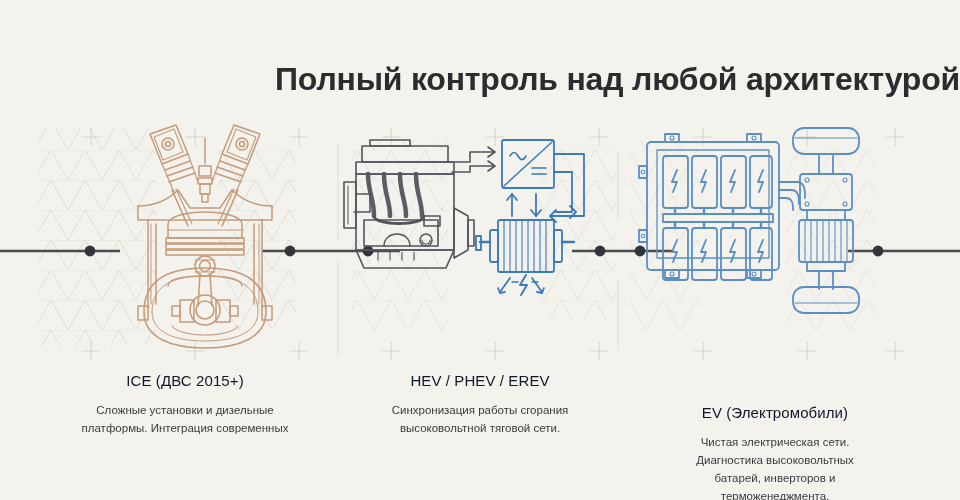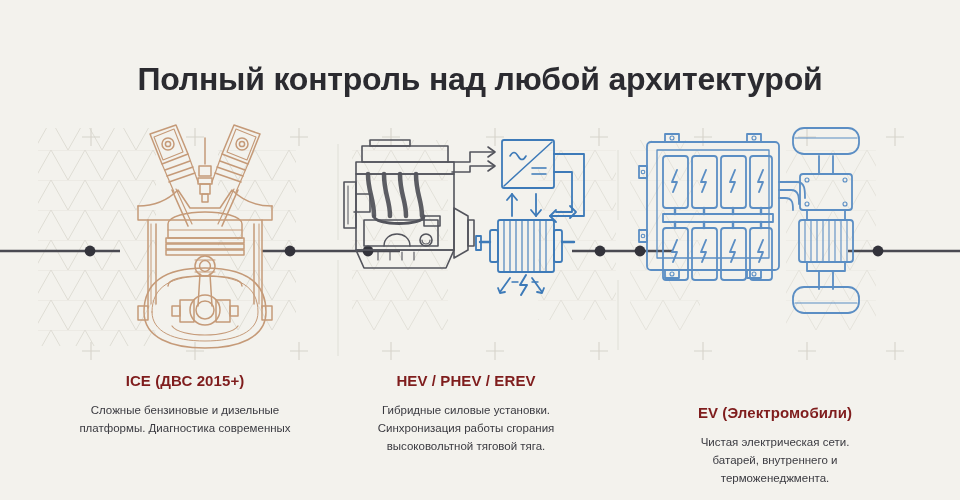--- a/index.html
+++ b/index.html
@@ -14,21 +14,21 @@
 
   
   #bg-texture{
     position:absolute;inset:0;width:960px;height:500px;
     pointer-events:none;
   }
 
   
   #page-title{
     position:absolute;top:40px;left:0;width:960px;
-    text-align:center;
+    text-align:right;
     font-size:32px;
     font-weight:700;
     letter-spacing:-0.2px;
     color:#2b2b30;
     white-space:nowrap;
   }
 
   
   #timeline{
     position:absolute;left:0;top:244px;width:960px;height:14px;
@@ -46,27 +46,27 @@
   #col-ev{left:620px;}
   .col svg{display:block;margin:0 auto;}
 
   
   .caption{
     position:absolute;
     top:372px;
     text-align:center;
   }
   #cap-ice{left:30px;width:310px;}
-  #cap-hev{left:321px;width:290px;}
+  #cap-hev{left:335px;width:290px;}
   #cap-ev{left:625px;width:300px;margin-top:32px;}
 
   .cap-title{
     font-size:15px;
-    font-weight:700;
-    color:#7f1d1d;
+    font-weight:400;
+    color:#0f172a;
     margin:0 0 12px 0;
     letter-spacing:0.1px;
     white-space:nowrap;
   }
   .cap-body{
     font-size:11.5px;
     line-height:18px;
     color:#3a3a40;
     margin:0;
   }
@@ -391,34 +391,34 @@
       <path d="M184,151 v18 M198,151 v18"></path>
       <rect x="158" y="167" width="66" height="26" rx="11"></rect>
       <path d="M160,183 h62" stroke-width="1.1"></path>
     </g>
   </svg>
 </div>
 
 <div class="caption" id="cap-ice">
   <p class="cap-title">ICE (ДВС 2015+)</p>
   <p class="cap-body">
-    <span>Сложные бензиновые и дизельные</span>
-    <span>платформы. Диагностика современных</span>
+    <span>Сложные установки и дизельные</span>
+    <span>платформы. Интеграция современных</span>
   </p>
 </div>
 
 <div class="caption" id="cap-hev">
   <p class="cap-title">HEV / PHEV / EREV</p>
   <p class="cap-body">
-    <span>Гибридные силовые установки.</span>
     <span>Синхронизация работы сгорания</span>
-    <span>высоковольтной тяговой тяга.</span>
+    <span>высоковольтной тяговой сети.</span>
   </p>
 </div>
 
 <div class="caption" id="cap-ev">
   <p class="cap-title">EV (Электромобили)</p>
   <p class="cap-body">
     <span>Чистая электрическая сети.</span>
-    <span>батарей, внутреннего и</span>
+    <span>Диагностика высоковольтных</span>
+    <span>батарей, инверторов и</span>
     <span>терможенеджмента.</span>
   </p>
 </div>
 
 </body></html>

